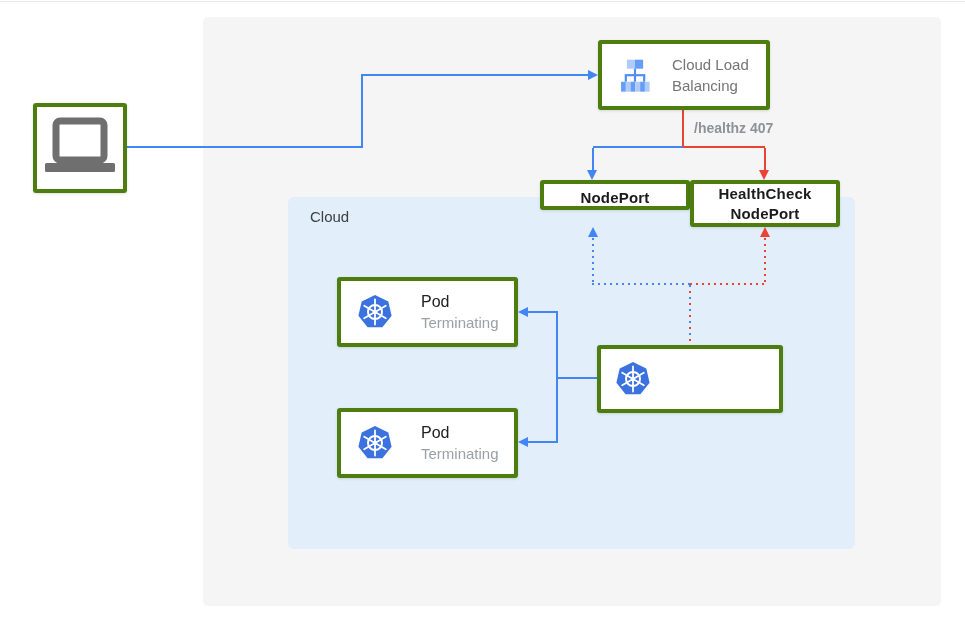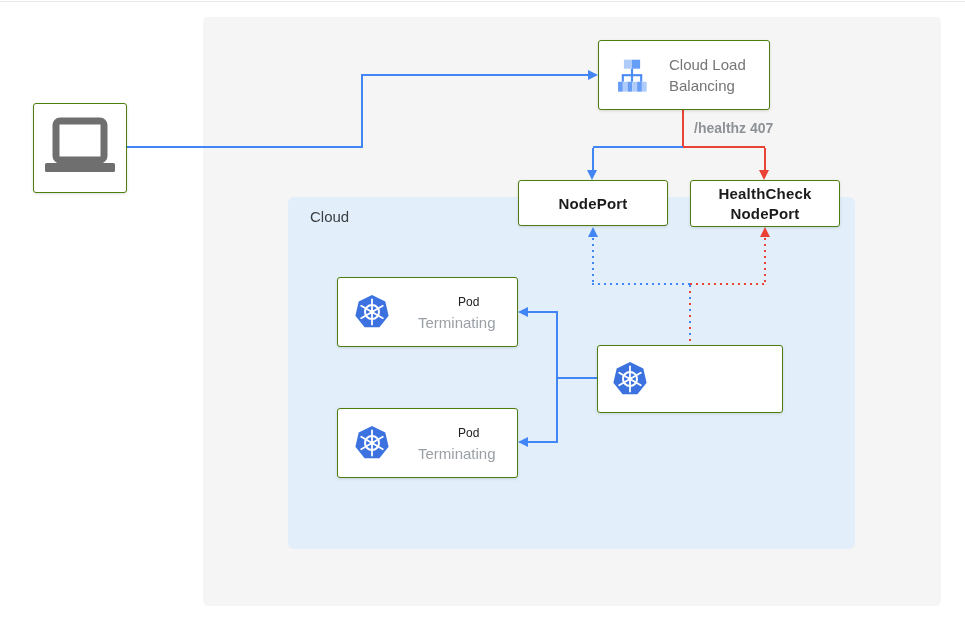--- a/index.html
+++ b/index.html
@@ -11,33 +11,33 @@
   html,body{margin:0;padding:0;background:#fff;}
   .canvas{
     position:relative;width:965px;height:623px;overflow:hidden;background:#fff;
     font-family:"Liberation Sans", sans-serif;
   }
   .top-hairline{position:absolute;left:0;top:1px;width:100%;height:1px;background:#E8EAED;}
   .panel{position:absolute;left:203px;top:17px;width:738px;height:589px;background:var(--panel-bg);border-radius:5px;}
   .nodes-group{position:absolute;left:288px;top:197px;width:567px;height:352px;background:var(--nodes-bg);border-radius:6px;z-index:0;}
   .nodes-label{position:absolute;left:22px;top:11px;font-size:15px;color:#3C4043;}
 
-  .box{position:absolute;background:#fff;border:1px solid #4d7c0f;border-radius:3px;
+  .box{position:absolute;background:#fff;border:4px solid #4d7c0f;border-radius:3px;
        box-shadow:0 1px 3px rgba(0,0,0,0.13);z-index:2;box-sizing:border-box;
        display:flex;align-items:center;}
   .client-box{left:33px;top:103px;width:94px;height:90px;justify-content:center;}
   .clb-box{left:598px;top:40px;width:172px;height:70px;padding-left:15px;gap:19px;}
   .clb-label{width:84px;font-size:15px;line-height:21px;color:var(--gray-text);}
   .port-box{justify-content:center;text-align:center;font-weight:bold;font-size:15px;color:#1b1b1b;letter-spacing:.2px;}
-  .nodeport-box{left:518px;top:180px;width:150px;height:46px;}
+  .nodeport-box{left:540px;top:180px;width:150px;height:30px;align-items:flex-end;}
   .healthcheck-box{left:690px;top:180px;width:150px;height:47px;line-height:20px;padding:0 8px;}
   .pod-box{width:181px;height:70px;padding-left:16px;gap:28px;left:337px;}
   .pod1{top:277px;} .pod2{top:408px;}
   .kproxy-box{left:597px;top:345px;width:186px;height:68px;padding-left:14px;gap:24px;}
-  .title{font-size:12px;color:var(--dark-text);line-height:22px;margin-left:40px;}
+  .title{font-size:16px;color:var(--dark-text);line-height:22px;}
   .subtitle{font-size:15px;color:var(--muted-text);line-height:20px;}
 
   .icon36{width:36px;height:36px;flex:0 0 auto;}
   .laptop-svg{width:80px;height:62px;}
 
   
   .hline,.vline{position:absolute;z-index:1;}
   .hline{height:2px;} .vline{width:2px;}
   .solid-blue{background:var(--blue);} .solid-red{background:var(--red);}
   .hdot-blue{height:2px;background:repeating-linear-gradient(90deg,var(--blue) 0 2px,transparent 2px 6px);}

